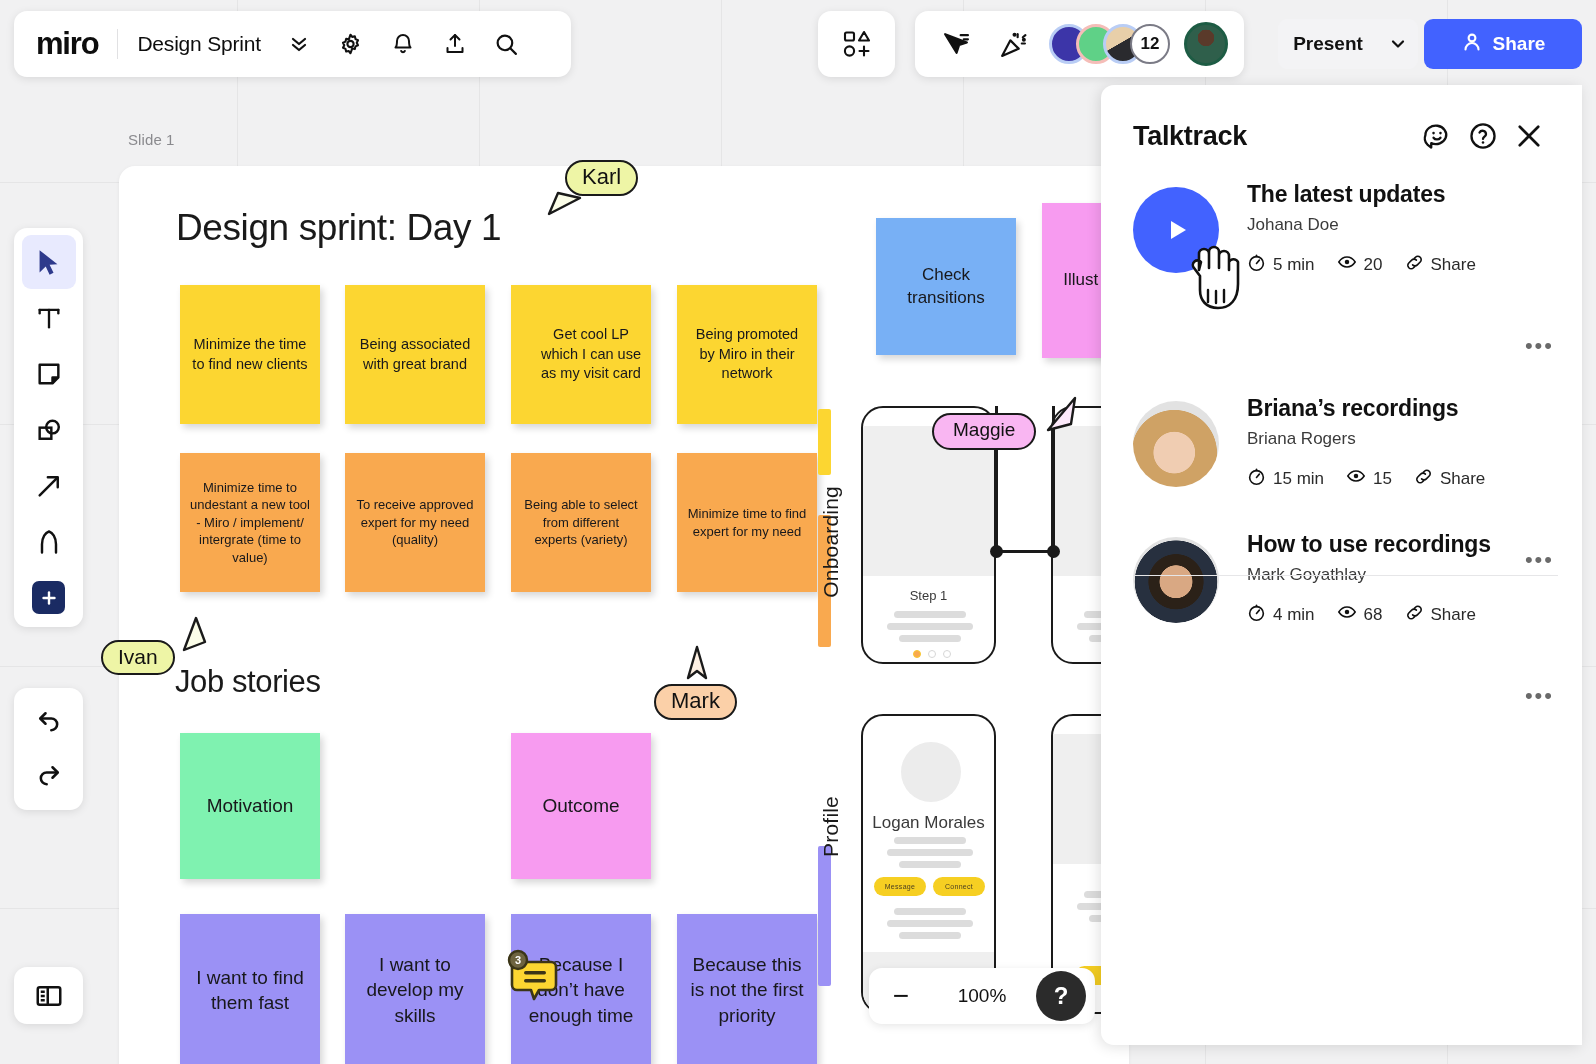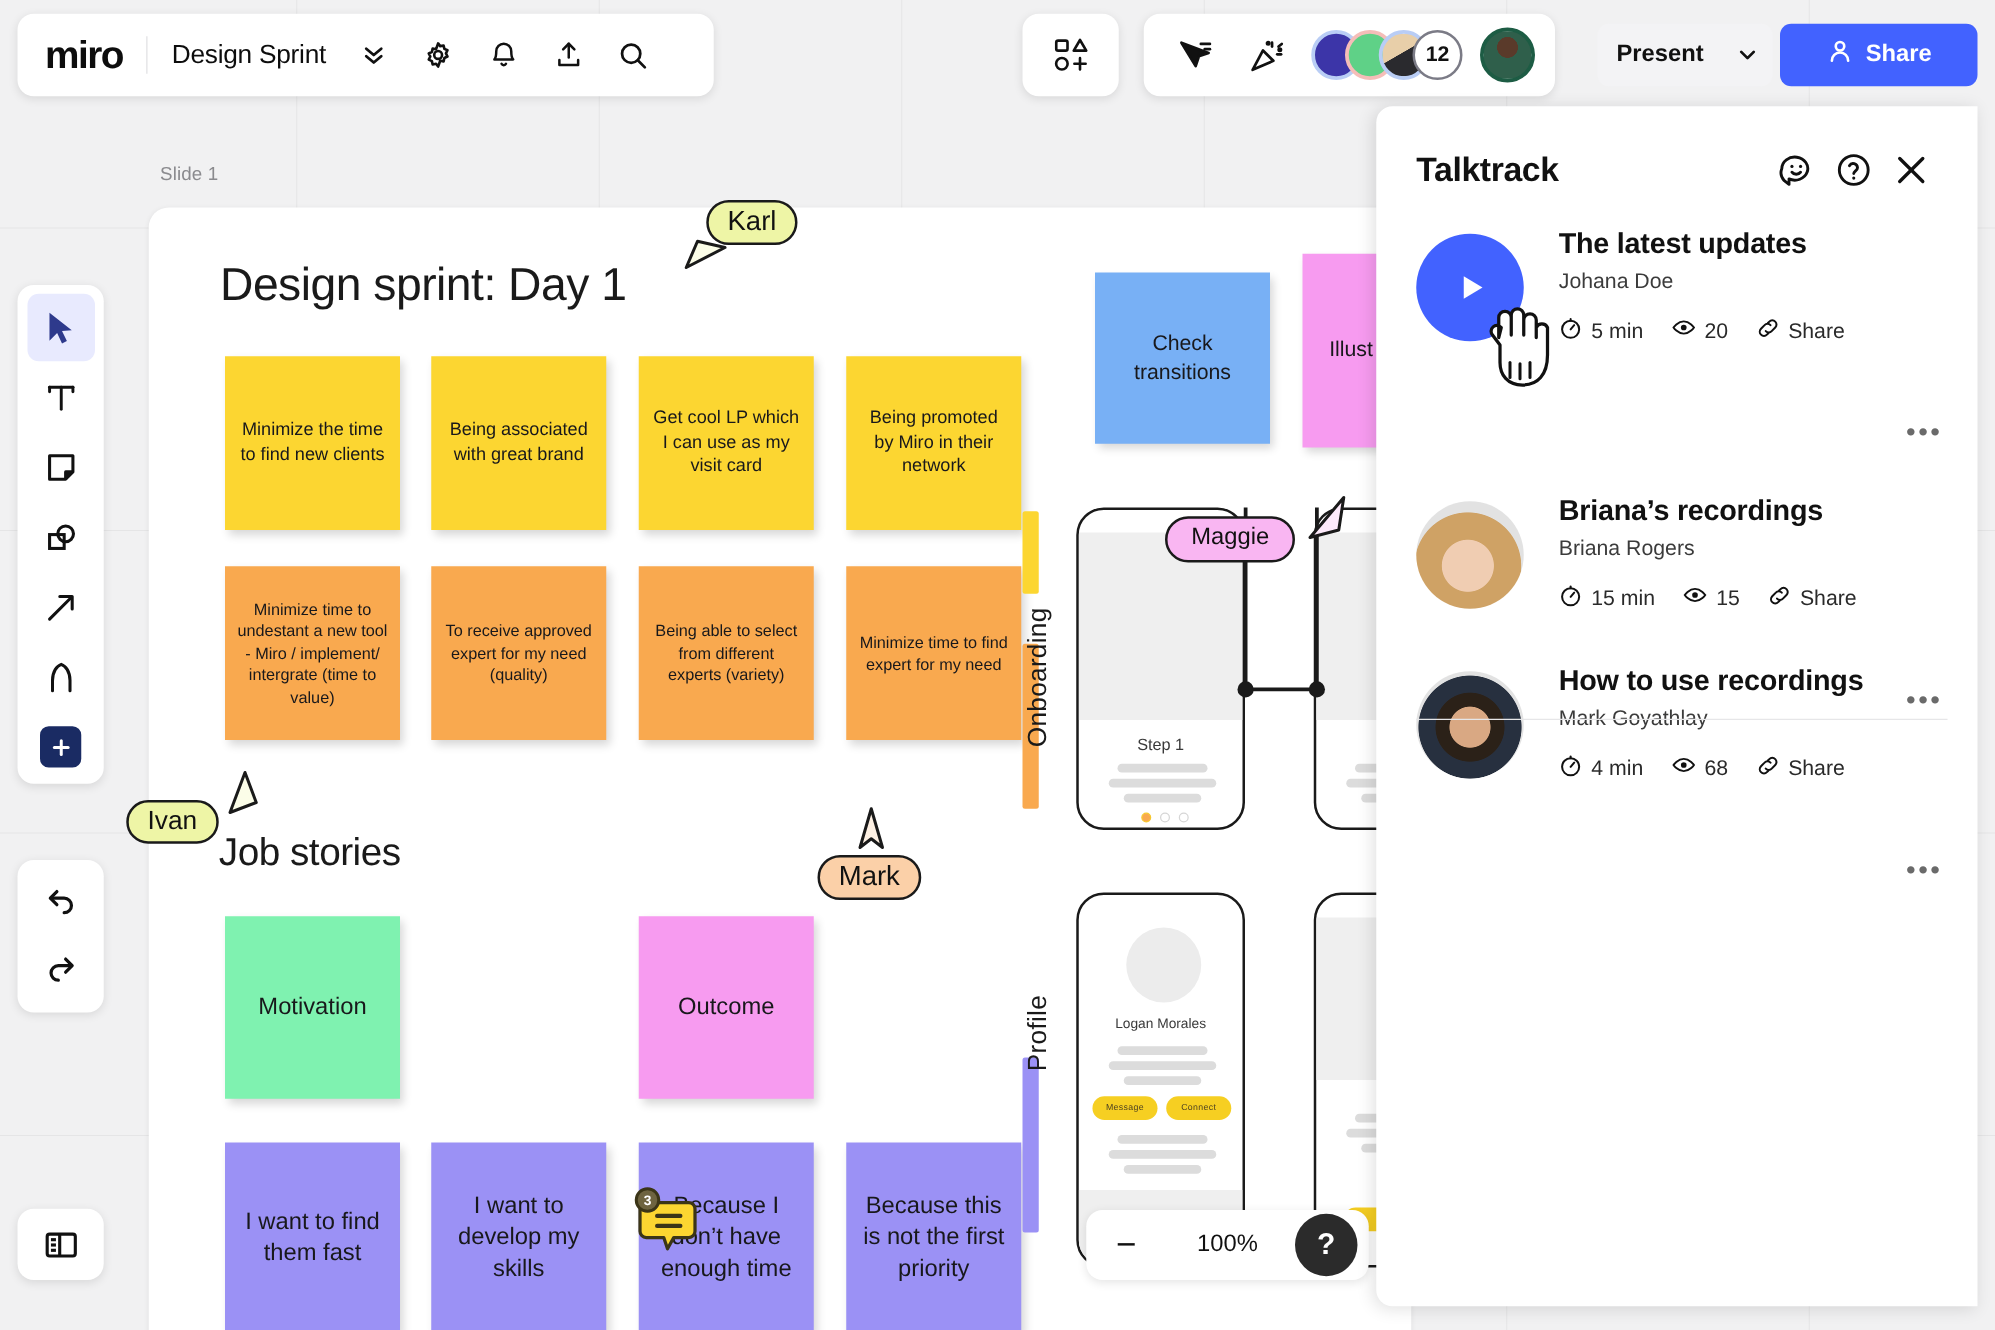--- a/index.html
+++ b/index.html
@@ -223,21 +223,21 @@
 
     <div class="frame-title" id="title-day">Design sprint: Day 1</div>
     <div class="frame-title" id="title-job">Job stories</div>
 
     <div class="note yn" style="left: 61px; top: 119px; width: 140px; height: 139px; background: rgb(252, 214, 49);">
         <span>Minimize the time to find new clients</span>
       </div>
     <div class="note yn" style="left: 226px; top: 119px; width: 140px; height: 139px; background: rgb(252, 214, 49);">
         <span>Being associated with great brand</span>
       </div>
-    <div class="note yn" style="left: 392px; top: 119px; width: 140px; height: 139px; background: rgb(252, 214, 49);">
+    <div class="note yn" style="left: 392px; top: 119px; width: 140px; height: 139px; background: rgb(252, 214, 49); padding-left: 30px;">
         <span>Get cool LP which I can use as my visit card</span>
       </div>
     <div class="note yn" style="left: 558px; top: 119px; width: 140px; height: 139px; background: rgb(252, 214, 49);">
         <span>Being promoted by Miro in their network</span>
       </div>
 
     <div class="note on" style="left: 61px; top: 287px; width: 140px; height: 139px; font-size: 13px; background: rgb(249, 169, 79);">
         <span>Minimize time to undestant a new tool - Miro / implement/ intergrate (time to value)</span>
       </div>
     <div class="note on" style="left: 226px; top: 287px; width: 140px; height: 139px; font-size: 13px; background: rgb(249, 169, 79);">
@@ -307,21 +307,21 @@
     </div>
 
     <div class="connector" style="left:876px; top:240px; width:3px; height:145px;"></div>
     <div class="connector" style="left:876px; top:384px; width:60px; height:3px;"></div>
     <div class="connector" style="left:933px; top:240px; width:3px; height:145px;"></div>
     <div class="cdot" style="left:871px; top:379px;"></div>
     <div class="cdot" style="left:928px; top:379px;"></div>
 
     <div class="phone" style="left:742px; top:548px; width:135px; height:300px;">
       <div class="ph-avatar" style="left:38px; top:26px; width:60px; height:60px;"></div>
-      <div class="ph-title" style="top:97px; font-size:11px;">Logan Morales</div>
+      <div class="ph-title" style="top:97px; font-size:17px;">Logan Morales</div>
       <div class="ph-line" style="left:31px; top:121px; width:72px;"></div>
       <div class="ph-line" style="left:24px; top:133px; width:86px;"></div>
       <div class="ph-line" style="left:36px; top:145px; width:62px;"></div>
       <div class="ph-btn" style="left:11px; top:161px; width:52px;">Message</div>
       <div class="ph-btn" style="left:70px; top:161px; width:52px;">Connect</div>
       <div class="ph-line" style="left:31px; top:192px; width:72px;"></div>
       <div class="ph-line" style="left:24px; top:204px; width:86px;"></div>
       <div class="ph-line" style="left:36px; top:216px; width:62px;"></div>
       <div class="hero" style="top:236px; height:70px;"></div>
     </div>

